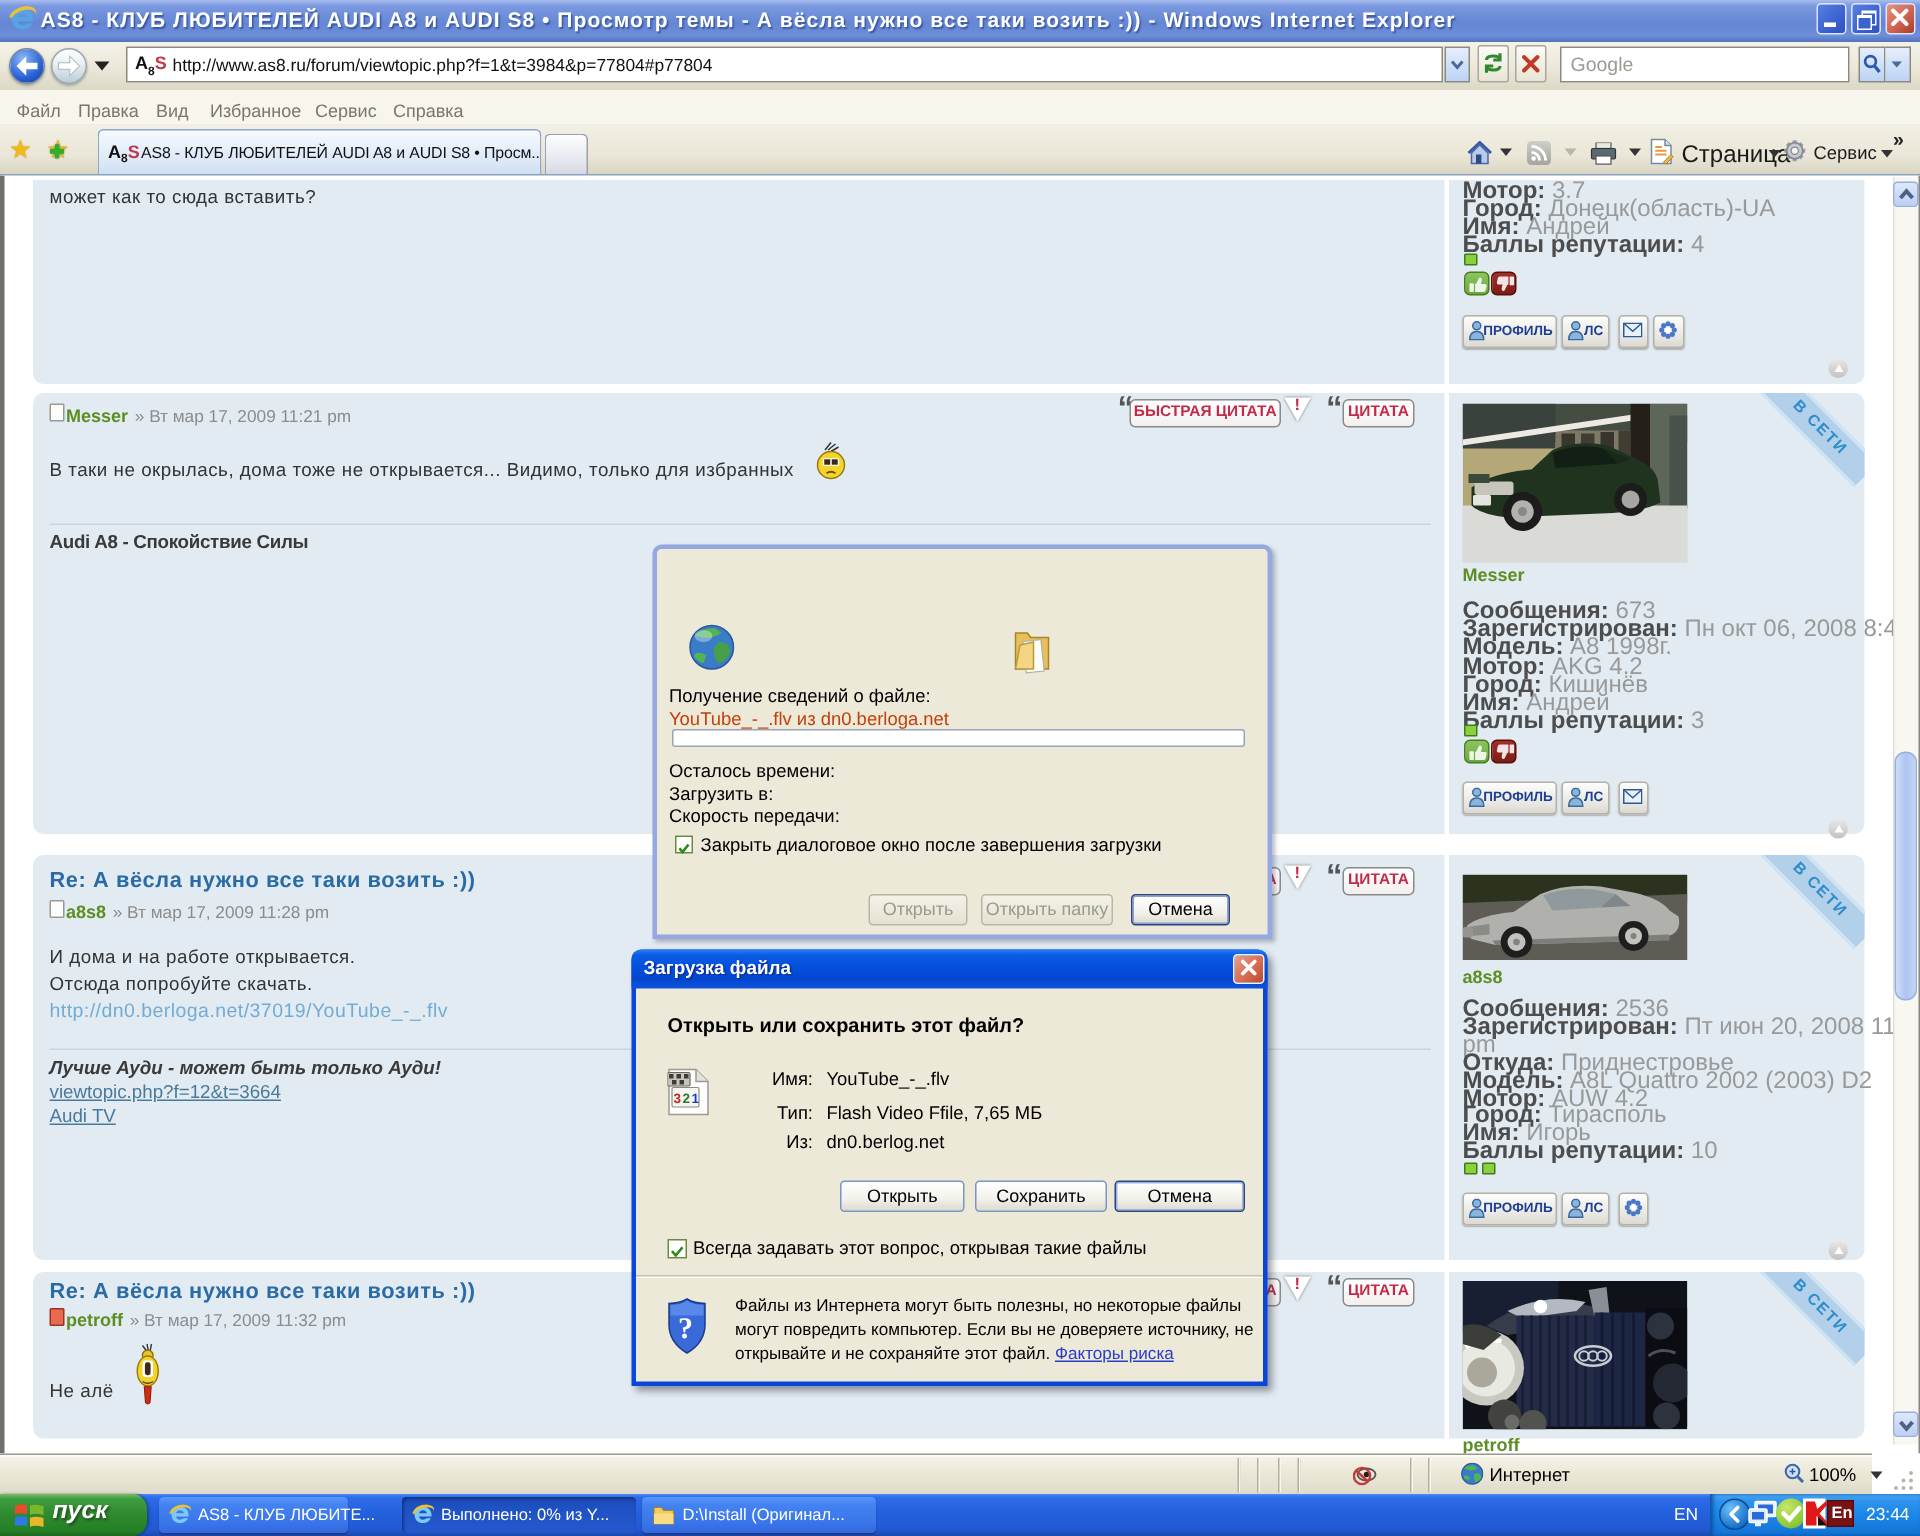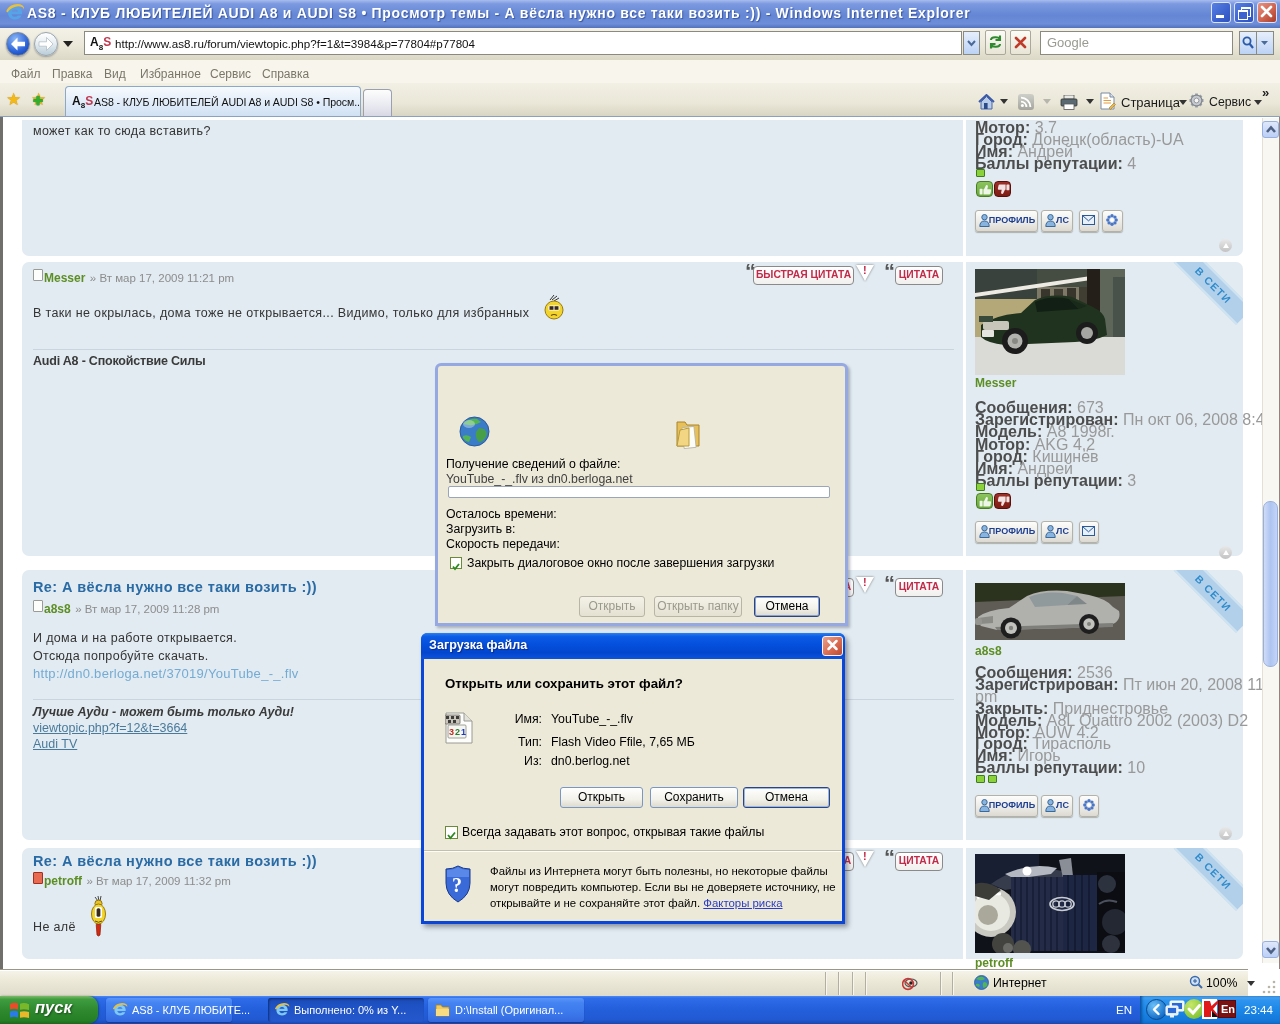--- a/index.html
+++ b/index.html
@@ -180,21 +180,21 @@
       <rect x="1" y="4" width="16" height="7" rx="1" fill="#5a6a72" stroke="#333" stroke-width=".8"></rect>
       <rect x="4" y="9" width="10" height="5.4" fill="#fff" stroke="#555" stroke-width=".8"></rect>
       </svg>
     <div class="abs" style="left:1086px;top:16px;width:0;height:0;border-left:4px solid transparent;border-right:4px solid transparent;border-top:5px solid #333;"></div>
     <svg class="abs" style="left:1100px;top:9px;" width="16" height="18" viewBox="0 0 16 18">
       <path d="M1 1 L10 1 L14 5 L14 17 L1 17 Z" fill="#fff" stroke="#7a8aa0" stroke-width="1"></path>
       <path d="M10 1 L10 5 L14 5" fill="#d8e2f0" stroke="#7a8aa0" stroke-width="1"></path>
       <path d="M3.5 6 L8 6 M3.5 8.5 L11 8.5 M3.5 11 L11 11" stroke="#e89a3c" stroke-width="1.2"></path>
       <path d="M9 16 L14 11 L15.5 12.5 L10.5 17.5 Z" fill="#e8b84a" stroke="#a87820" stroke-width=".6"></path>
       </svg>
-    <span class="abs" style="left:1121px;top:12px;font-size:13px;color:#1a1a1a;">Страница</span>
+    <span class="abs" style="left:1121px;top:12px;font-size:16px;color:#1a1a1a;">Страница</span>
     <div class="abs" style="left:1179px;top:17px;width:0;height:0;border-left:4px solid transparent;border-right:4px solid transparent;border-top:5px solid #333;"></div>
     <svg class="abs" style="left:1188px;top:9px;" width="17" height="17" viewBox="0 0 17 17">
       <g stroke="#9aa0a8" stroke-width="2.8">
           <path d="M8.5 1.5 L8.5 5 M8.5 12 L8.5 15.5 M1.5 8.5 L5 8.5 M12 8.5 L15.5 8.5 M3.6 3.6 L6 6 M11 11 L13.4 13.4 M3.6 13.4 L6 11 M11 6 L13.4 3.6"></path>
         </g>
       <circle cx="8.5" cy="8.5" r="5.4" fill="#c6cad0" stroke="#84888e" stroke-width="1.2"></circle>
       <circle cx="8.5" cy="8.5" r="2.4" fill="#f4f4f0" stroke="#84888e" stroke-width=".8"></circle>
       </svg>
     <span class="abs" style="left:1209px;top:12px;font-size:12.3px;color:#1a1a1a;">Сервис</span>
     <div class="abs" style="left:1254px;top:17px;width:0;height:0;border-left:4px solid transparent;border-right:4px solid transparent;border-top:5px solid #333;"></div>
@@ -358,21 +358,21 @@
             <circle cx="36" cy="45" r="2.2" fill="#82827e"></circle>
         <circle cx="114" cy="41" r="10" fill="#1e1e1e"></circle>
             <circle cx="114" cy="41" r="5.7" fill="#c2c2be"></circle>
             <circle cx="114" cy="41" r="2" fill="#82827e"></circle>
         <rect x="0" y="35" width="7" height="7" rx="2" fill="#96948e"></rect>
       </svg></div>
       <div class="abs ribwrap" style="left:1133px;top:0px;">
           <div class="ribbon">В СЕТИ</div>
         </div>
       <div class="abs pname" style="left:953px;top:74px;">a8s8</div>
-      <div class="abs prof" style="left:953px;top:97px;"><b>Сообщения:</b> 2536<br><b>Зарегистрирован:</b> Пт июн 20, 2008 11:28<br>pm<br><b>Закрыть:</b> Приднестровье<br><b>Модель:</b> A8L Quattro 2002 (2003) D2<br><b>Мотор:</b> AUW 4.2<br><b>Город:</b> Тирасполь<br><b>Имя:</b> Игорь<br><b>Баллы репутации:</b> 10</div>
+      <div class="abs prof" style="left:953px;top:97px;"><b>Сообщения:</b> 2536<br><b>Зарегистрирован:</b> Пт июн 20, 2008 11:28<br>pm<br><b>Откуда:</b> Приднестровье<br><b>Модель:</b> A8L Quattro 2002 (2003) D2<br><b>Мотор:</b> AUW 4.2<br><b>Город:</b> Тирасполь<br><b>Имя:</b> Игорь<br><b>Баллы репутации:</b> 10</div>
       <div class="greensq" style="left:954px;top:205px;"></div>
       <div class="greensq" style="left:966px;top:205px;"></div>
       <div class="grybtn" style="left:953px;top:225px;width:61px;"><svg style="position:absolute;left:3px;top:3px;" width="11" height="13" viewBox="0 0 11 13">
             <circle cx="5.5" cy="3.2" r="2.7" fill="#8ab4e0" stroke="#3a6a9a" stroke-width="1"></circle>
             <path d="M0.8 12.5 Q0.8 7 5.5 7 Q10.2 7 10.2 12.5 Z" fill="#8ab4e0" stroke="#3a6a9a" stroke-width="1"></path>
           </svg><span style="margin-left:11px;">ПРОФИЛЬ</span></div>
       <div class="grybtn" style="left:1019px;top:225px;width:30px;"><svg style="position:absolute;left:3px;top:3px;" width="11" height="13" viewBox="0 0 11 13">
             <circle cx="5.5" cy="3.2" r="2.7" fill="#8ab4e0" stroke="#3a6a9a" stroke-width="1"></circle>
             <path d="M0.8 12.5 Q0.8 7 5.5 7 Q10.2 7 10.2 12.5 Z" fill="#8ab4e0" stroke="#3a6a9a" stroke-width="1"></path>
           </svg><span style="margin-left:11px;">ЛС</span></div>
@@ -473,21 +473,21 @@
       <path d="M4 20 Q8 18 12 21 L10 26 Q6 25 4 22 Z" fill="#52b452"></path>
       <circle cx="15.5" cy="15.5" r="14.5" fill="none" stroke="#2a5a9a" stroke-width="1"></circle>
       <ellipse cx="10" cy="8" rx="6" ry="4" fill="rgba(255,255,255,0.35)"></ellipse>
     </svg>
     <svg class="abs" style="left:237px;top:50px;" width="26" height="34" viewBox="0 0 26 34">
       <path d="M2 6 L10 6 L12 9 L24 9 L24 30 L2 30 Z" fill="#e8c05a" stroke="#a8842a" stroke-width="1"></path>
       <path d="M8 11 L20 11 L20 32 L8 32 Z" fill="#fdfdf8" stroke="#b0b0a8" stroke-width=".8" transform="rotate(-6 14 21)"></path>
       <path d="M2 30 L5 14 L14 12 L14 30 Z" fill="#f2d684" stroke="#b89a3a" stroke-width="1"></path>
     </svg>
     <div class="abs" style="left:8px;top:91px;font-size:12.3px;color:#000;">Получение сведений о файле:</div>
-    <div class="abs" style="left:8px;top:106px;font-size:12.3px;color:#404040;">YouTube_-_.flv из dn0.berloga.net</div>
+    <div class="abs" style="left:8px;top:106px;font-size:12.3px;color:#c2410c;">YouTube_-_.flv из dn0.berloga.net</div>
     <div class="abs" style="left:10px;top:120px;width:382px;height:12px;background:#fff;border:1px solid #9aa5b8;border-radius:2px;box-sizing:border-box;"></div>
     <div class="abs" style="left:8px;top:141px;font-size:12.3px;color:#000;">Осталось времени:</div>
     <div class="abs" style="left:8px;top:156px;font-size:12.3px;color:#000;">Загрузить в:</div>
     <div class="abs" style="left:8px;top:171px;font-size:12.3px;color:#000;">Скорость передачи:</div>
     <div class="abs" style="left:12px;top:191px;width:12px;height:12px;background:#fff;border:1px solid #6a8a3a;box-sizing:border-box;">
       <svg width="10" height="10" viewBox="0 0 10 10">
           <path d="M2 4.5 L4 7 L8 2" fill="none" stroke="#2d8a1e" stroke-width="1.8"></path>
         </svg></div>
     <div class="abs" style="left:29px;top:190px;font-size:12.3px;color:#000;">Закрыть диалоговое окно после завершения загрузки</div>
     <div class="xpbtn" style="left:141px;top:230px;width:66px;color:#9a9a8c;border-color:#b8b5a5;background:linear-gradient(180deg,#f4f2e8,#e4e1d2);">Открыть</div>

